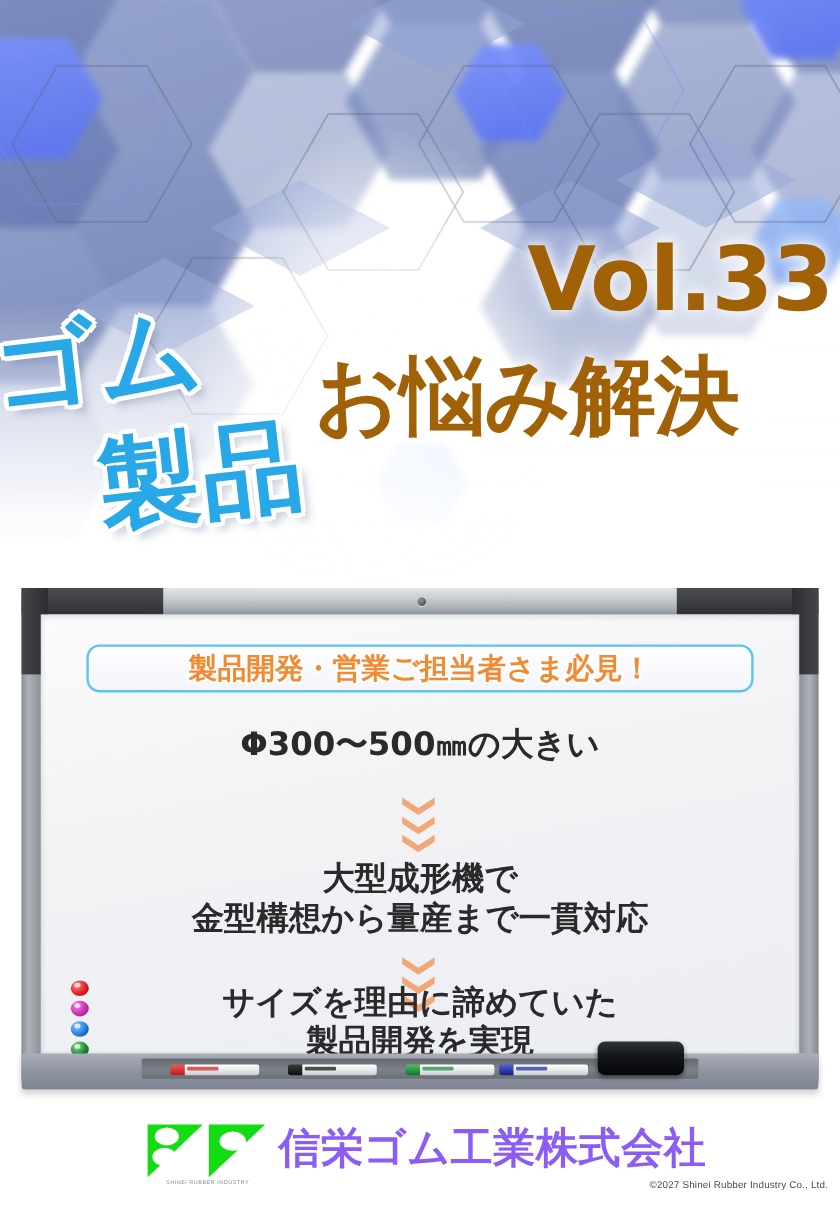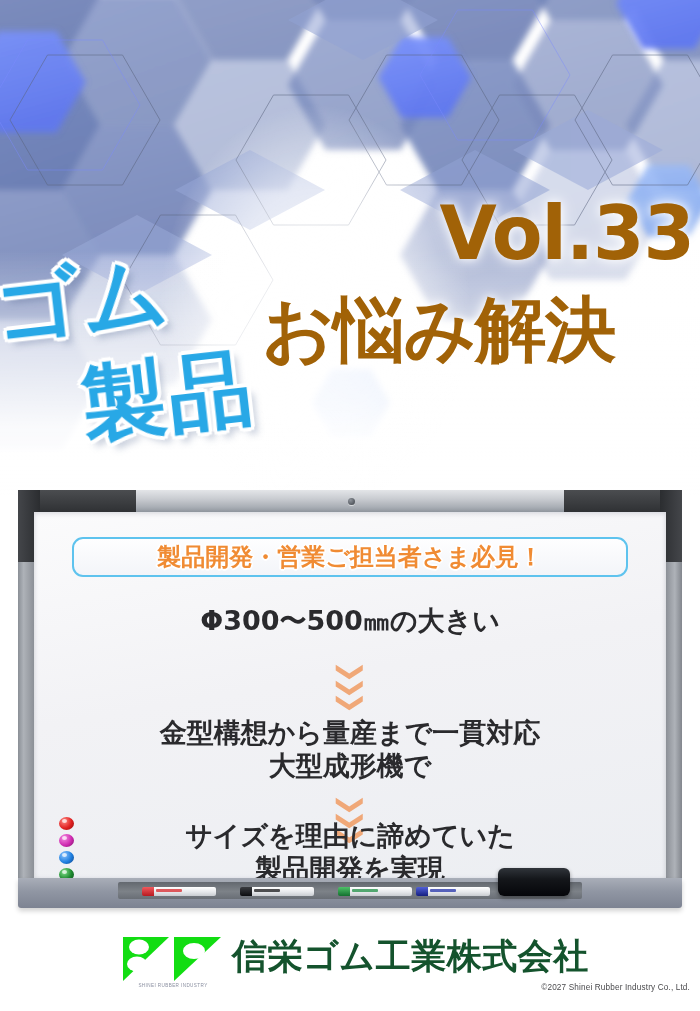--- a/index.html
+++ b/index.html
@@ -189,21 +189,21 @@
 
   
   #footer { position:absolute; left:0; top:925px; width:700px; height:86px; background:#fff; }
   #logo { position:absolute; left:122px; top:10px; width:102px; height:50px; }
   #logo-tag {
     position:absolute; left:122px; top:58px; width:102px;
     font-size:4.6px; color:#8a8fa0; text-align:center; letter-spacing:.4px; white-space:nowrap;
   }
   #company {
     position:absolute; left:232px; top:8px;
-    font-size:35px; font-weight:bold; color:#14532d; letter-spacing:0.5px; white-space:nowrap;
+    font-size:35px; font-weight:bold; color:#8b5cf6; letter-spacing:0.5px; white-space:nowrap;
   }
   #copy {
     position:absolute; right:10px; top:58px;
     font-size:8.2px; color:#4a4a4d; letter-spacing:.15px; white-space:nowrap;
   }
 </style>
 </head>
 <body>
 
 <div id="poster">
@@ -328,22 +328,22 @@
           <div class="ln jp">Φ300〜500㎜の大きい</div>
         </div>
 
         <div class="chev" id="chev1">
           <span style="transform: rotate(90deg); display: block;">❯</span>
           <span style="transform: rotate(90deg); display: block;">❯</span>
           <span style="transform: rotate(90deg); display: block;">❯</span>
         </div>
 
         <div class="blk" id="blk2">
+          <div class="ln jp">大型成形機で</div>
           <div class="ln jp">金型構想から量産まで一貫対応</div>
-          <div class="ln jp">大型成形機で</div>
         </div>
 
         <div class="chev" id="chev2">
           <span style="transform: rotate(90deg); display: block;">❯</span>
           <span style="transform: rotate(90deg); display: block;">❯</span>
           <span style="transform: rotate(90deg); display: block;">❯</span>
         </div>
 
         <div class="blk" id="blk3">
           <div class="ln jp">サイズを理由に諦めていた</div>

